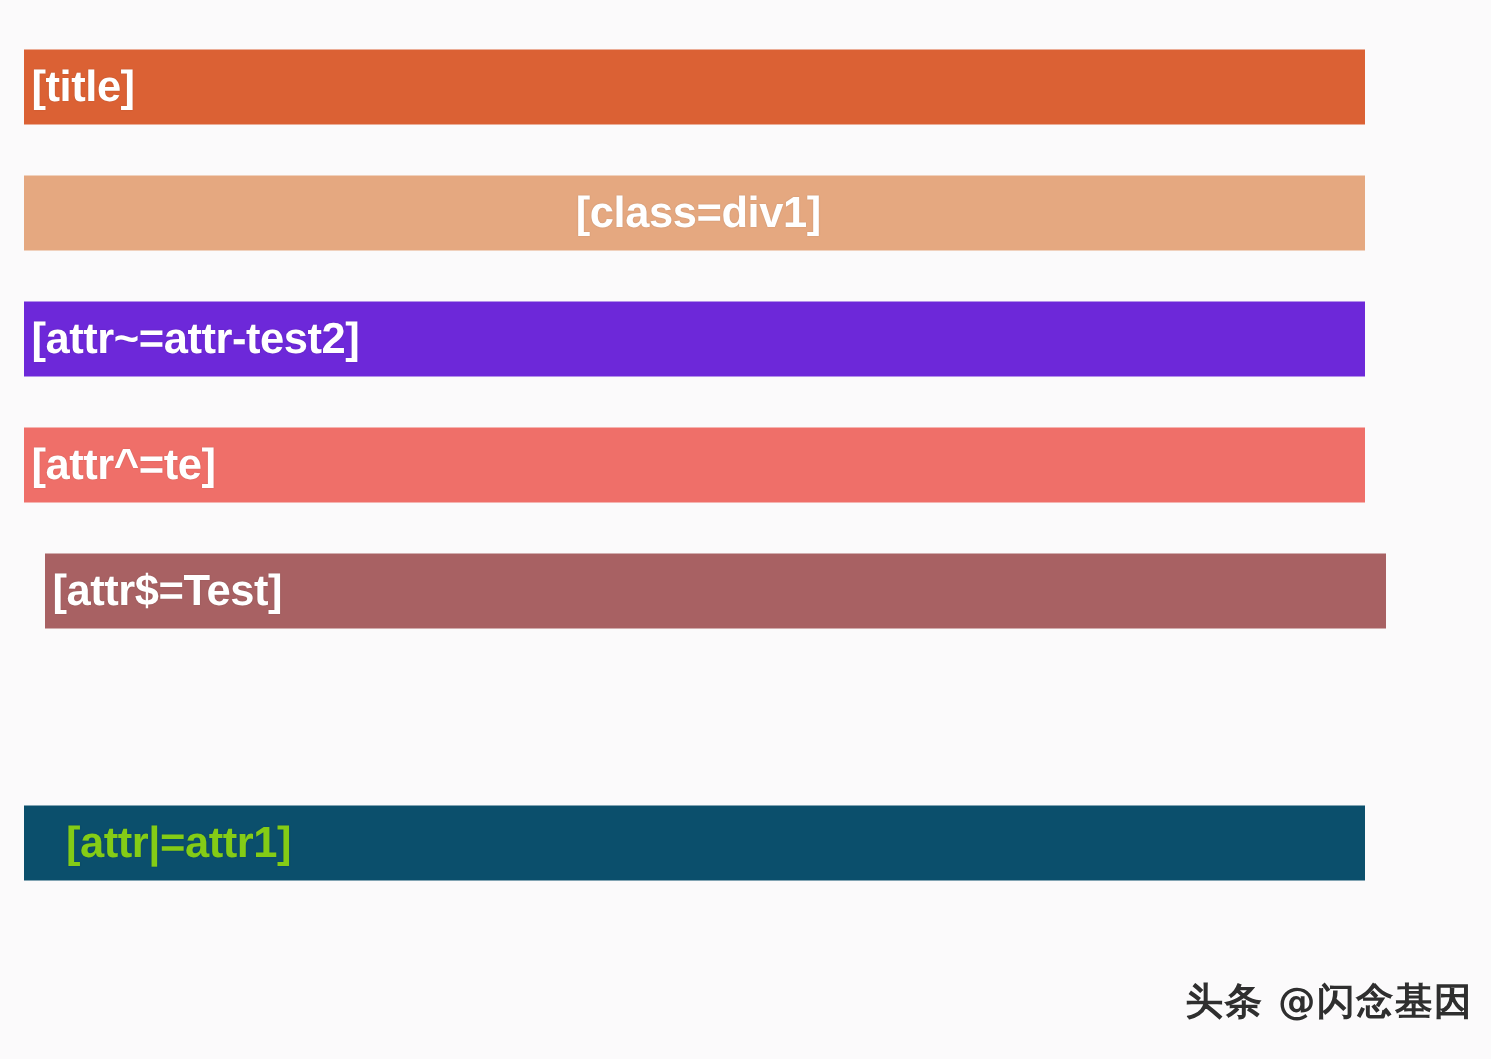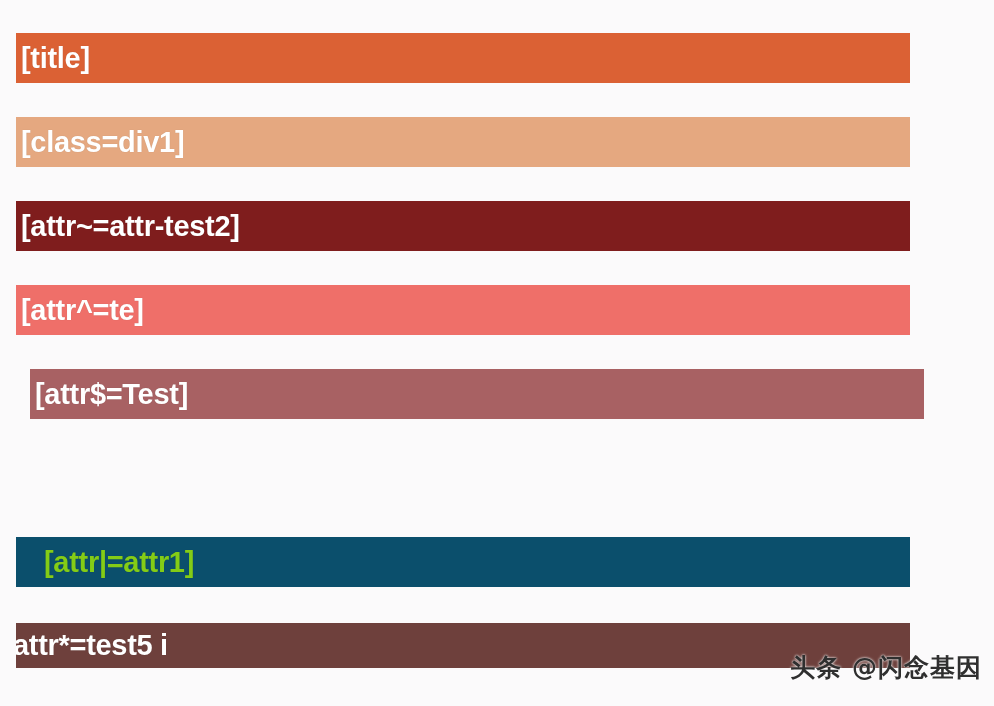--- a/index.html
+++ b/index.html
@@ -67,33 +67,30 @@
     margin-left: 36px;
   }
 </style>
 </head>
 <body style="background: rgb(251, 250, 251);">
 
 <div id="selector-bars">
     <div class="bar-row" style="top: 33px; background: rgb(219, 97, 52);">
       <span class="bar-label" style="color: rgb(255, 255, 255);">[title]</span>
     </div>
-    <div class="bar-row" style="top: 117px; background: rgb(229, 168, 128);">
+    <div class="bar-row" style="top: 117px; background: rgb(229, 168, 128); justify-content: center;">
       <span class="bar-label" style="color: rgb(255, 255, 255);">[class=div1]</span>
     </div>
-    <div class="bar-row" style="top: 201px; background: #7f1d1d;">
+    <div class="bar-row" style="top: 201px; background: #6d28d9;">
       <span class="bar-label" style="color: rgb(255, 255, 255);">[attr~=attr-test2]</span>
     </div>
     <div class="bar-row" style="top: 285px; background: rgb(239, 111, 105);">
       <span class="bar-label" style="color: rgb(255, 255, 255);">[attr^=te]</span>
     </div>
     <div class="bar-row" style="top: 369px; background: rgb(168, 97, 99); margin-left: 14px;">
       <span class="bar-label" style="color: rgb(255, 255, 255);">[attr$=Test]</span>
     </div>
     <div class="bar-row" style="top: 537px; background: rgb(11, 79, 108);">
       <span class="bar-label" style="color: #84cc16; padding-left: 28px;">[attr|=attr1]</span>
     </div>
-    <div class="bar-row clipped" style="top: 623px; background: rgb(110, 64, 60); height: 45px;">
-      <span class="bar-label" style="color: rgb(255, 255, 255);">attr*=test5 i</span>
-    </div>
   </div>
 
 <div id="watermark">头条 @闪念基因</div>
 
 </body></html>

